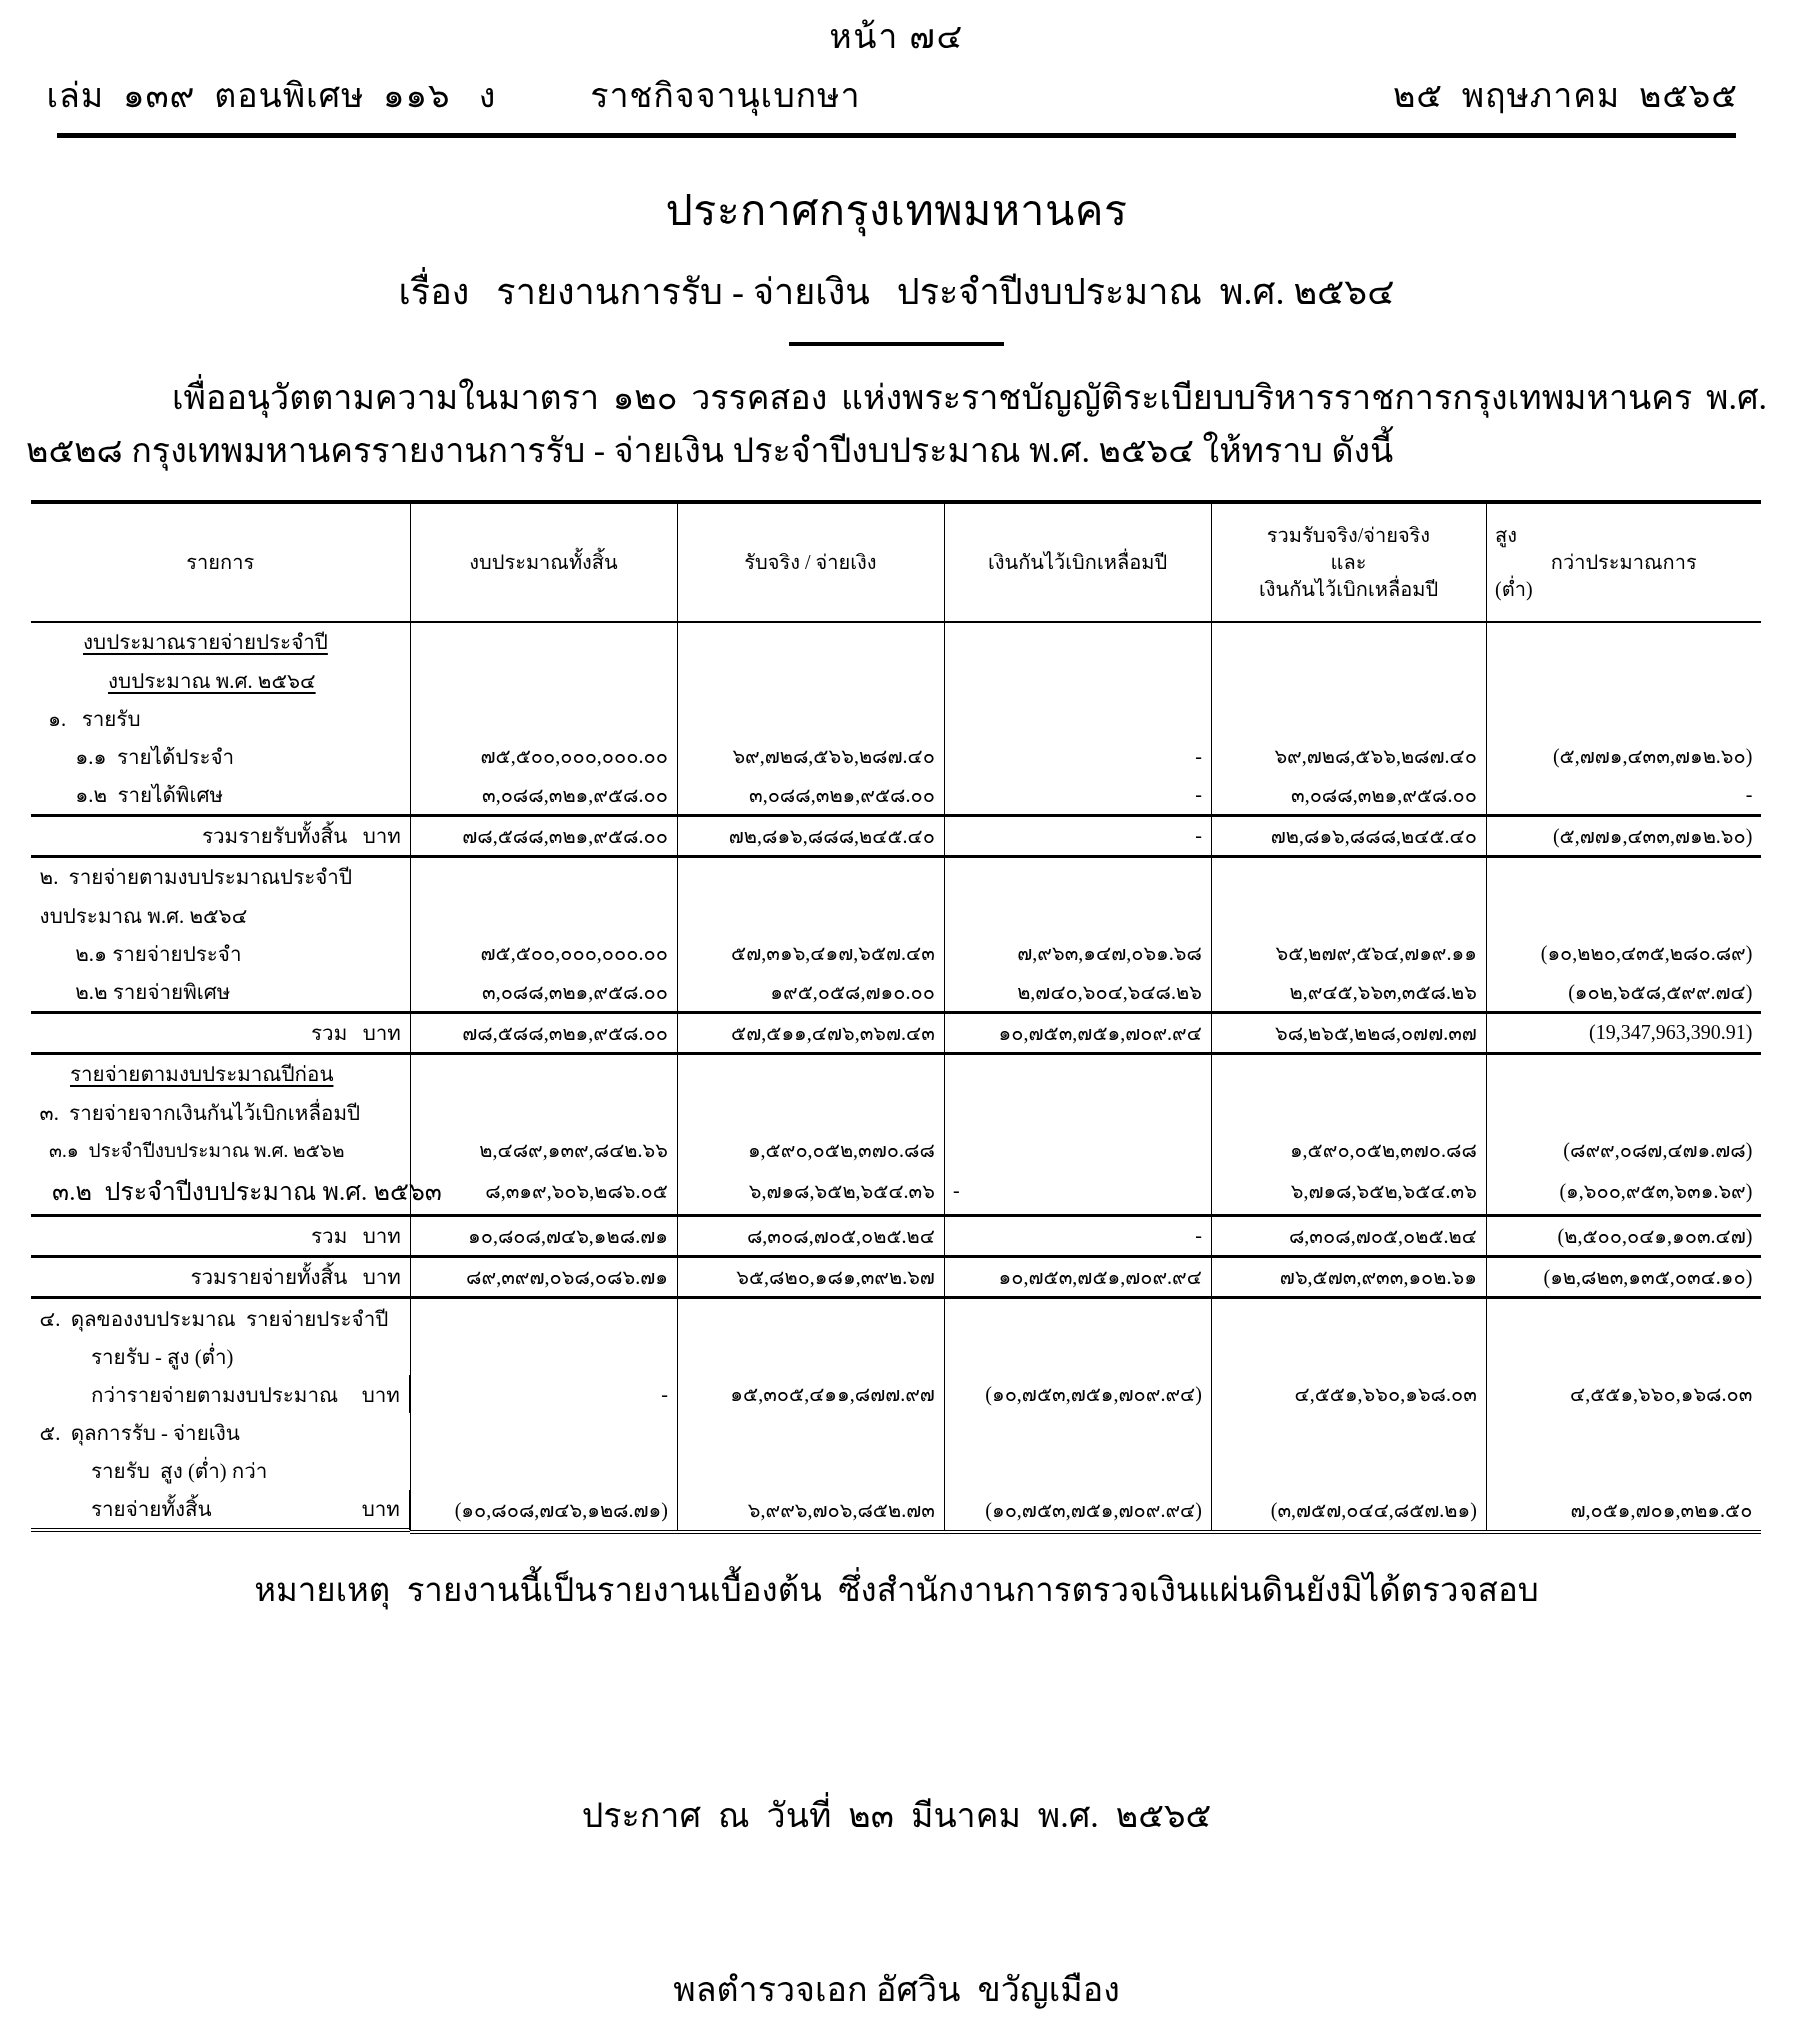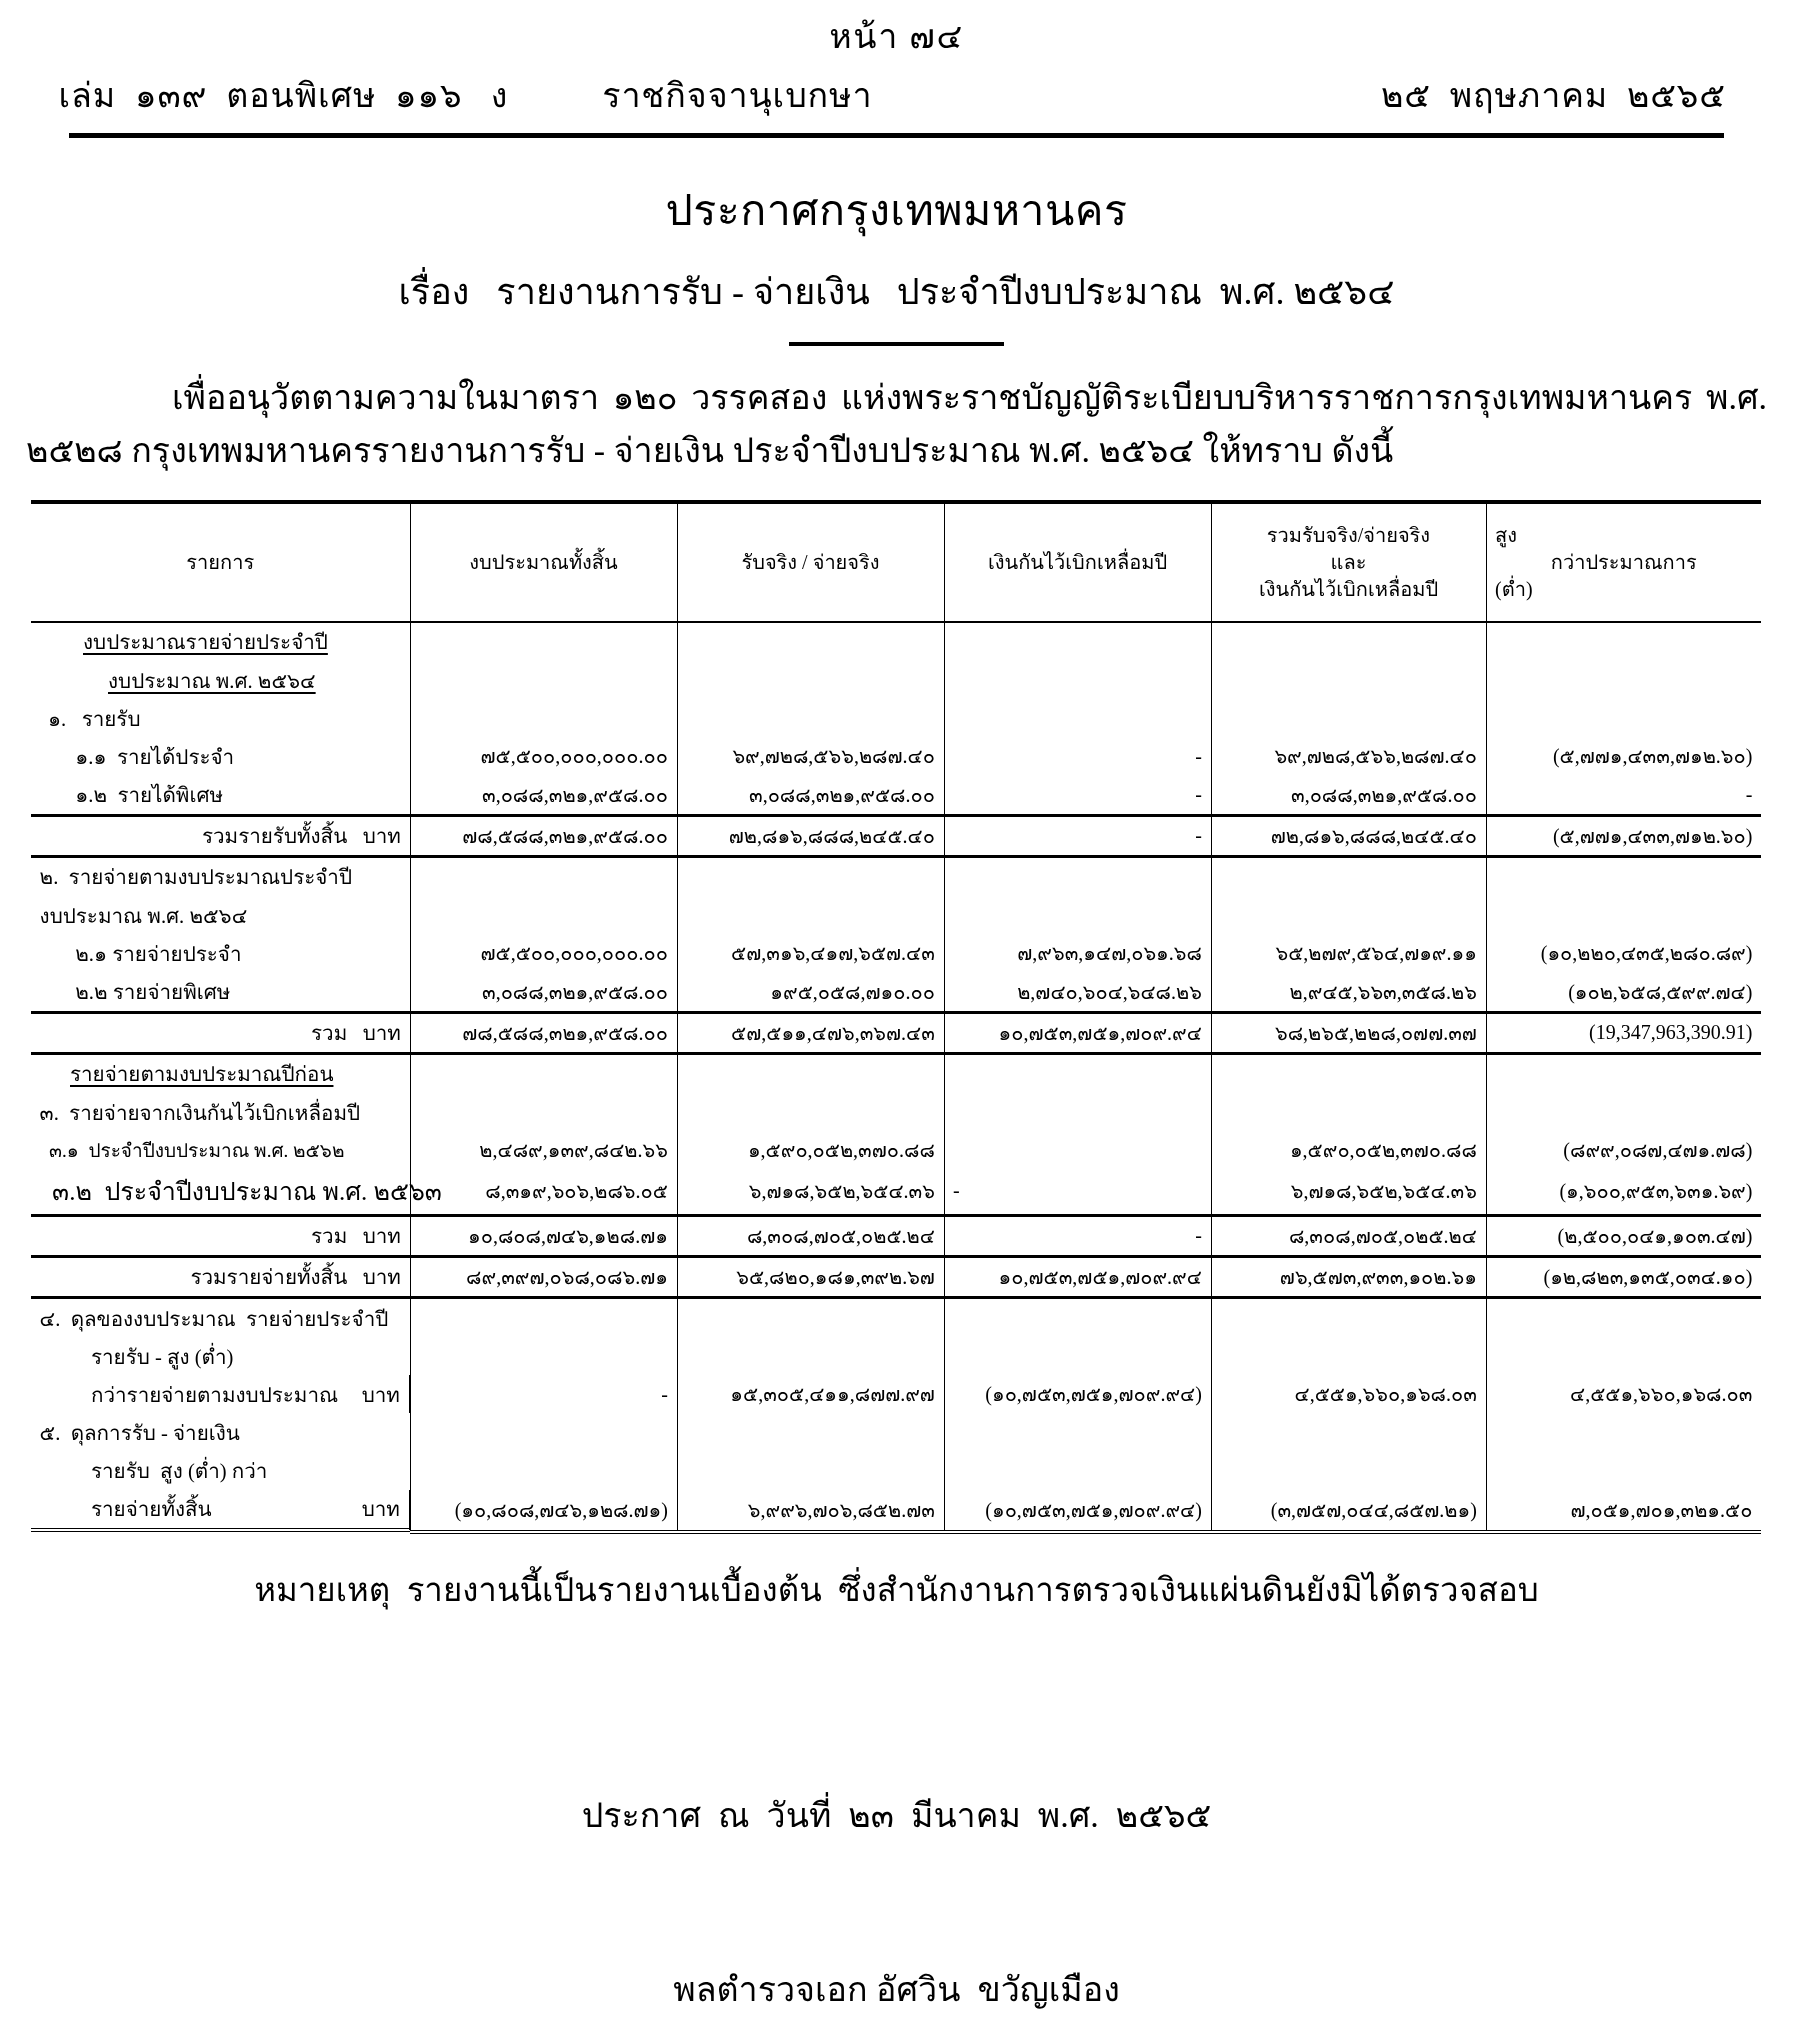--- a/index.html
+++ b/index.html
@@ -18,21 +18,21 @@
   }
   .page {
     width: 1793px;
     height: 2037px;
     position: relative;
     padding: 0;
   }
 
   
   .masthead {
-    padding: 0 50px;
+    padding: 0 38px;
   }
   .masthead-page {
     text-align: center;
     font-size: 34px;
     letter-spacing: 1.7px;
     padding-top: 13.8px;
     line-height: 1.35;
   }
   .masthead-row {
     display: flex;
@@ -175,21 +175,21 @@
         <col class="c-budget">
         <col class="c-actual">
       <col class="c-carry">
         <col class="c-total">
         <col class="c-diff">
     </colgroup>
     <thead>
       <tr class="head">
         <th>รายการ</th>
         <th>งบประมาณทั้งสิ้น</th>
-        <th>รับจริง / จ่ายจริง</th>
+        <th>รับจริง / จ่ายเงิง</th>
         <th>เงินกันไว้เบิกเหลื่อมปี</th>
         <th>
           <div>รวมรับจริง/จ่ายจริง</div>
           <div>และ</div>
           <div>เงินกันไว้เบิกเหลื่อมปี</div>
         </th>
         <th style="text-align:left">
           <div>สูง</div>
           <div style="text-align:center">กว่าประมาณการ</div>
           <div>(ต่ำ)</div>

